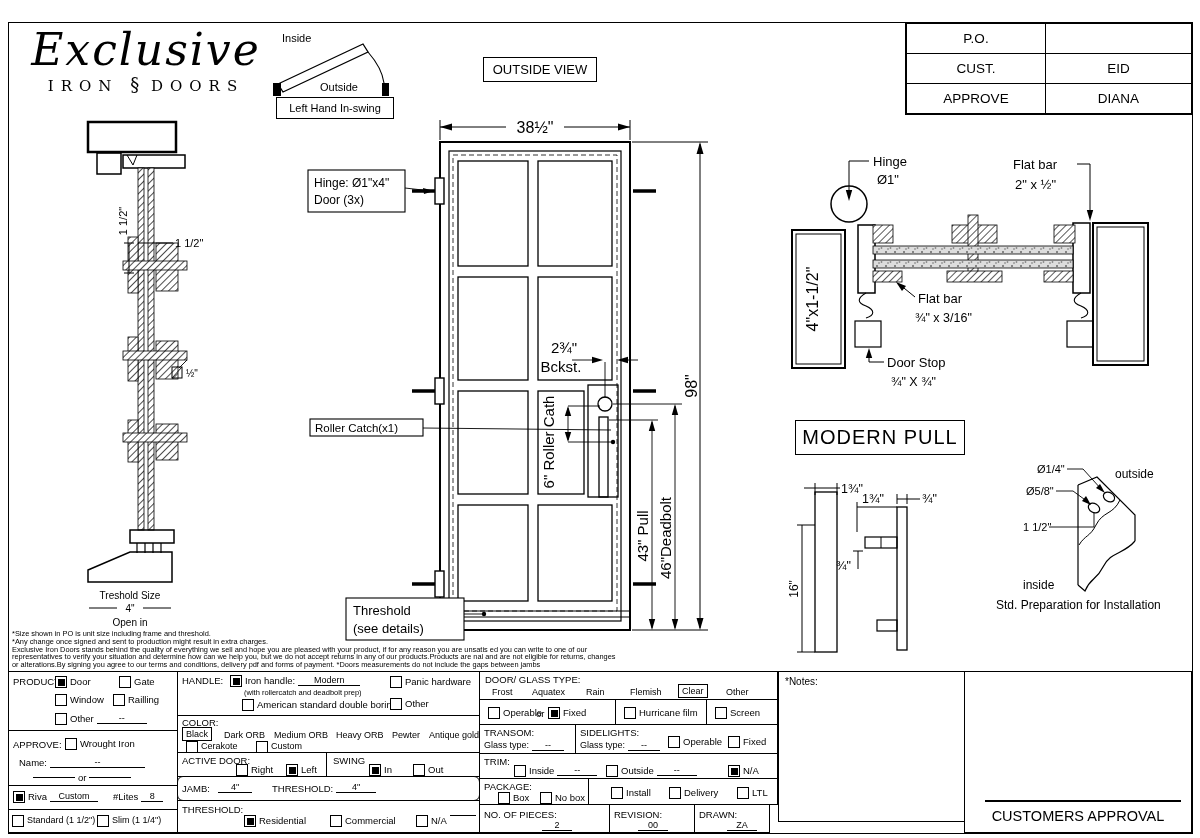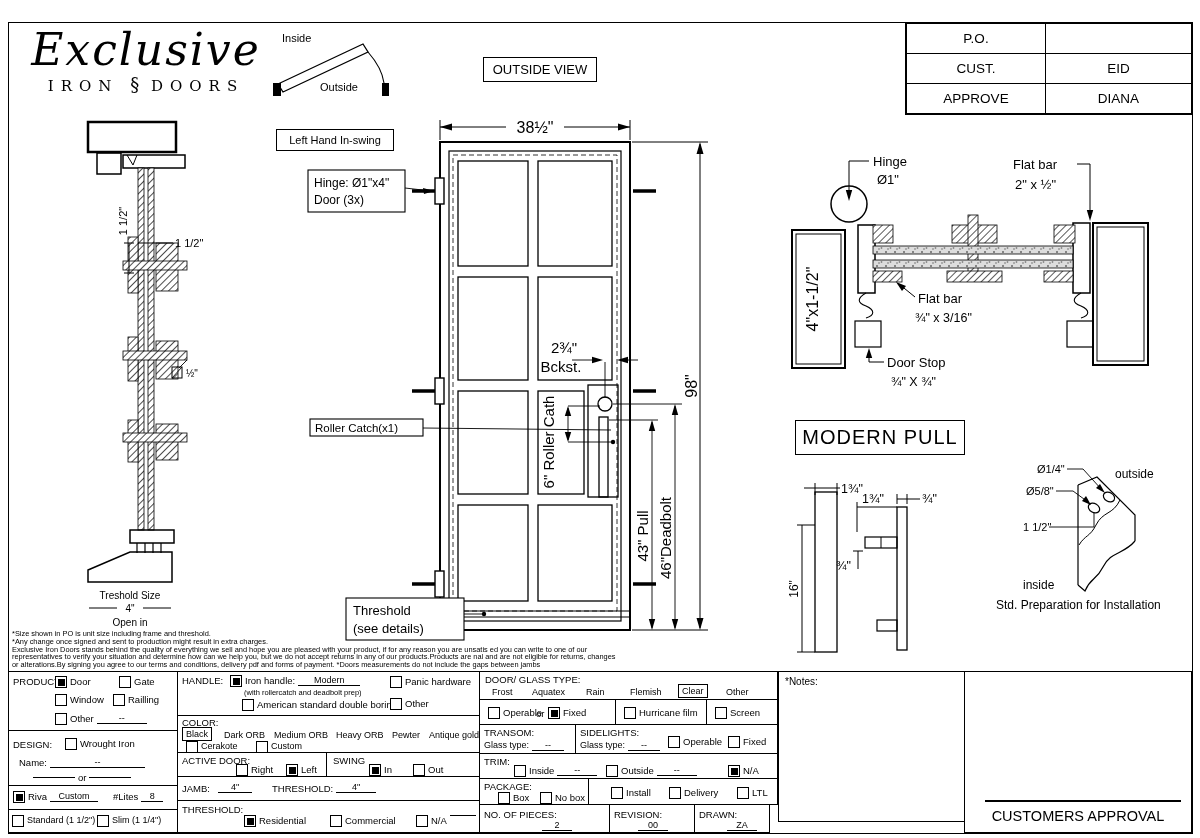--- a/index.html
+++ b/index.html
@@ -62,21 +62,21 @@
   </div>
 
   <svg class="abs" style="left:268px;top:28px;" width="135" height="70" viewBox="0 0 135 70">
     <text x="14" y="14" font-size="11">Inside</text>
     <polygon points="10,56 95,16 100,24 15,64" fill="#fff" stroke="#000" stroke-width="1.3"></polygon>
     <rect x="5" y="55" width="8" height="13" fill="#000"></rect>
     <rect x="114" y="55" width="7" height="13" fill="#000"></rect>
     <path class="ln" d="M100,24 Q114,40 116,55" stroke-width="1.1"></path>
     <text x="52" y="63" font-size="11">Outside</text>
   </svg>
-  <div class="labelbox" style="left:276px;top:97px;width:116px;height:20px;font-size:11px;margin-top:32px;">
+  <div class="labelbox" style="left:276px;top:97px;width:116px;height:20px;font-size:11px;">
     <span>Left Hand In-swing</span>
   </div>
 
   <div class="labelbox" style="left:483px;top:57px;width:112px;height:23px;font-size:13px;">
     <span>OUTSIDE VIEW</span>
   </div>
 
   <div class="tb" style="left:905px;top:22px;">
     <div class="tb-row">
       <div class="tb-cell tb-label" style="height:29px;">P.O.</div>
@@ -386,21 +386,21 @@
           <span>Railling</span>
         </span>
       <span class="opt" style="left:46px;top:41px;">
           <span class="cb"></span>
           <span>Other</span>
           <span class="ul" style="width:50px;">--</span>
         </span>
     </div>
 
     <div class="cell" style="left:0;top:59px;width:170px;height:56px;">
-      <span class="flabel" style="left:4px;top:8px;">DESIGN:</span>
+      <span class="flabel" style="left:4px;top:8px;">APPROVE:</span>
       <span class="opt" style="left:56px;top:7px;">
           <span class="cb"></span>
           <span>Wrought Iron</span>
         </span>
       <span class="opt" style="left:10px;top:26px;">
           <span>Name:</span>
           <span class="ul" style="width:95px;">--</span>
         </span>
       <span class="opt" style="left:24px;top:41px;align-items:center;">
           <span class="orline"></span>
@@ -488,21 +488,21 @@
       <span class="opt" style="left:42px;top:11px;">
           <span class="cb ck"></span>
           <span>In</span>
         </span>
       <span class="opt" style="left:86px;top:11px;">
           <span class="cb"></span>
           <span>Out</span>
         </span>
     </div>
 
-    <div class="cell" style="left:169px;top:105px;width:303px;height:25px;">
+    <div class="cell" style="left:169px;top:105px;width:303px;height:25px;border-radius:6px;">
       <span class="flabel" style="left:4px;top:6px;">JAMB:</span>
       <span class="ul abs" style="left:40px;top:5px;width:34px;">4"</span>
       <span class="flabel" style="left:94px;top:6px;">THRESHOLD:</span>
       <span class="ul abs" style="left:158px;top:5px;width:40px;">4"</span>
     </div>
 
     <div class="cell" style="left:169px;top:129px;width:303px;height:33px;">
       <span class="flabel" style="left:4px;top:3px;">THRESHOLD:</span>
       <span class="opt" style="left:66px;top:14px;">
           <span class="cb ck"></span>

